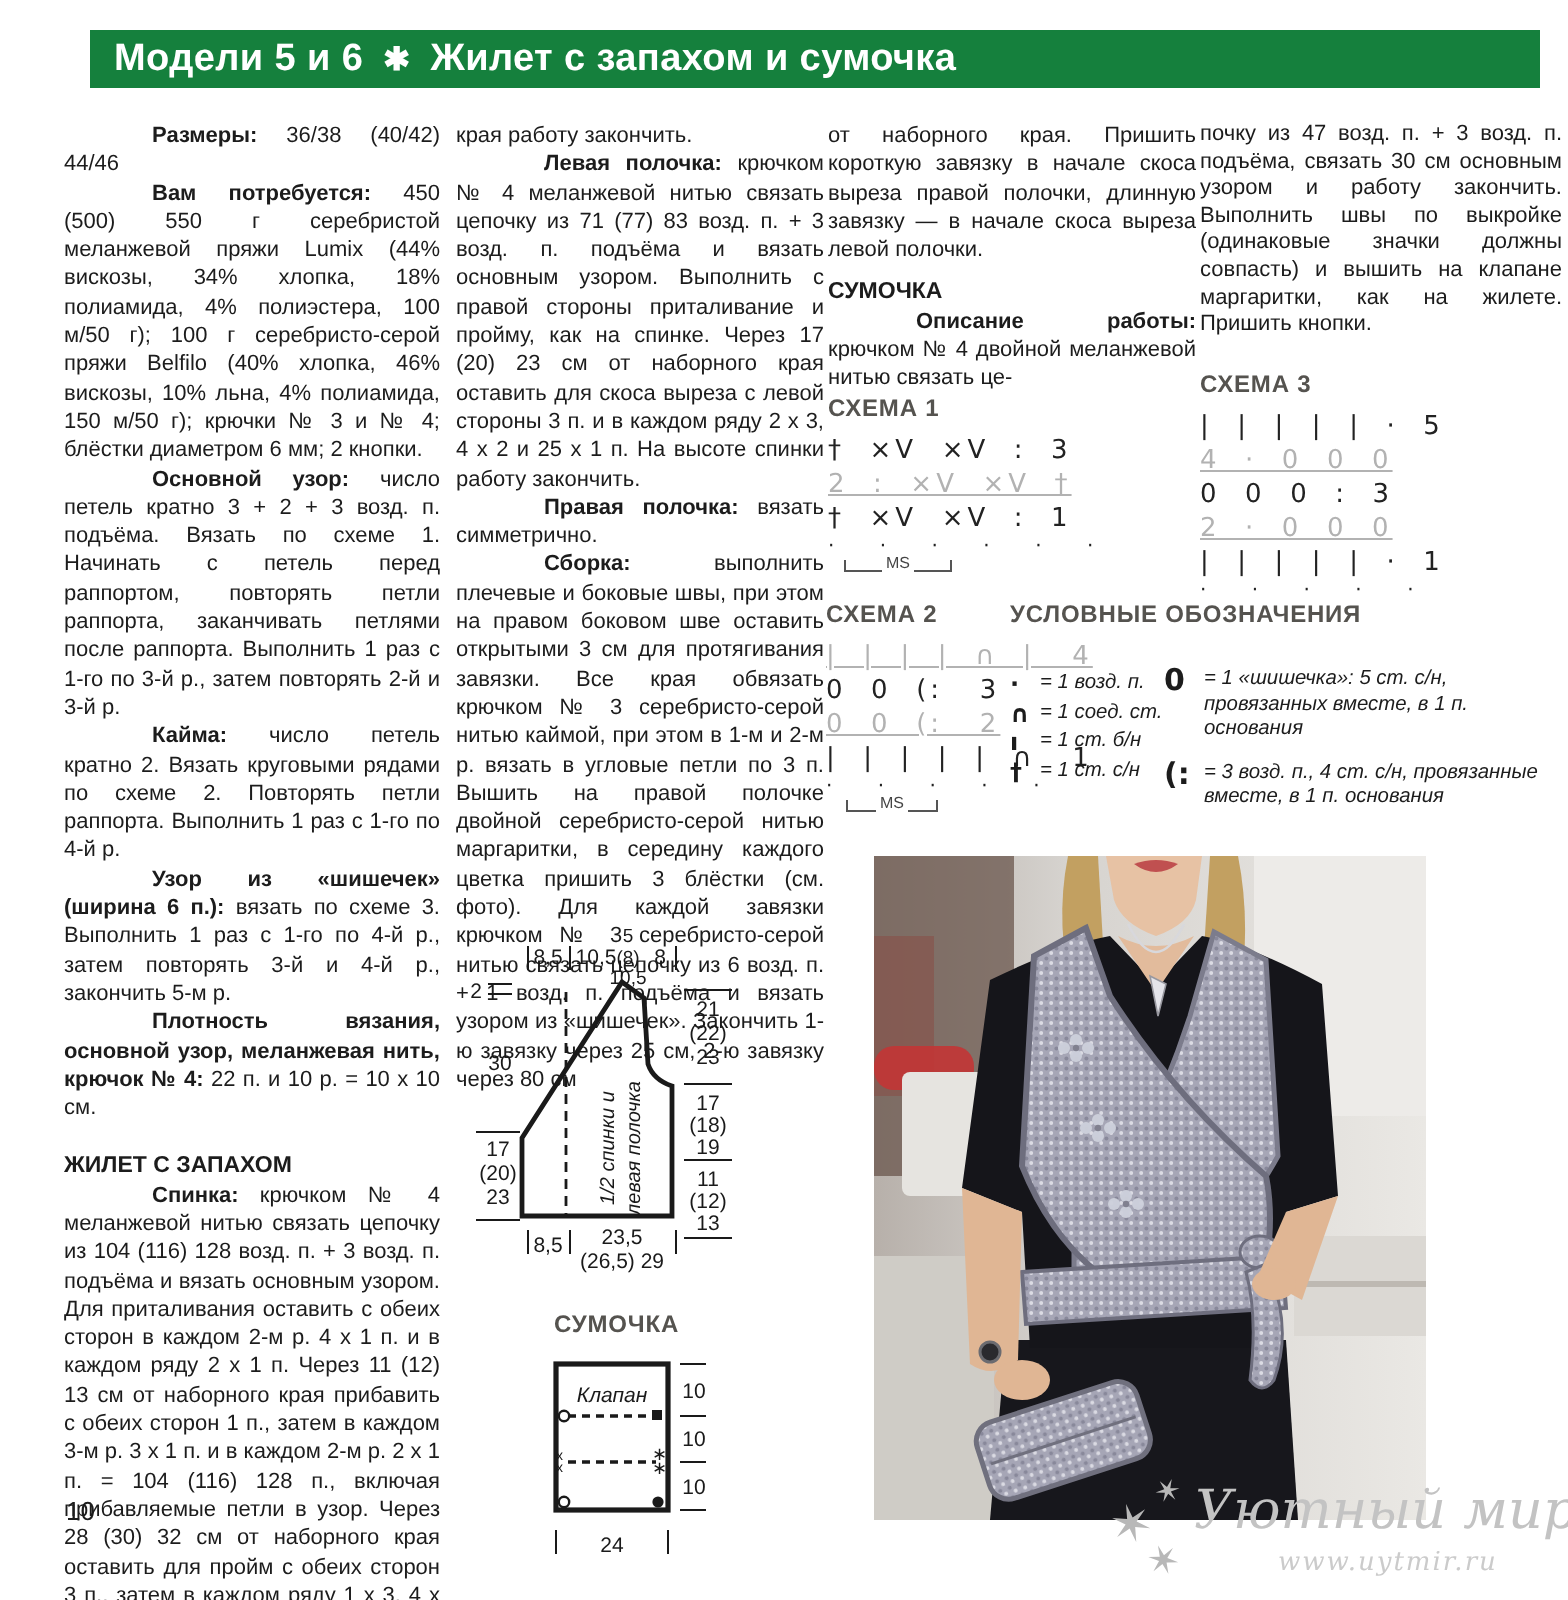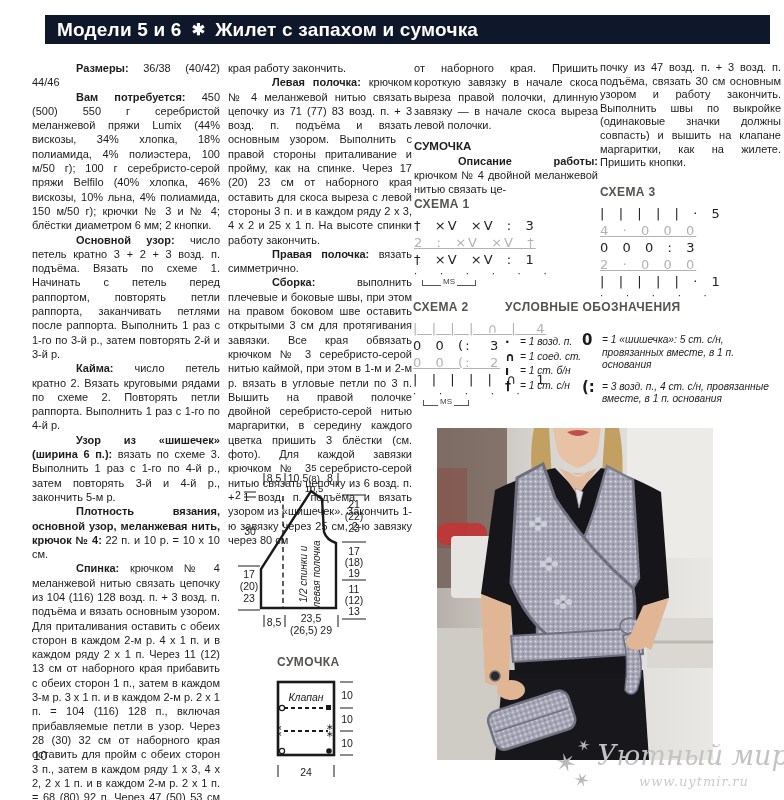--- a/index.html
+++ b/index.html
@@ -1,19 +1,19 @@
 <!DOCTYPE html>
 <html><head>
 <meta charset="utf-8">
 <style>
   html,body{margin:0;padding:0;background:#ffffff;}
   .page{position:relative;width:784px;height:800px;background:#ffffff;overflow:hidden;
         font-family:"Liberation Sans",sans-serif;color:#1c1c1c;}
   
-  .header-bar{position:absolute;left:45px;top:15px;width:725px;height:29px;background:#0f172a;
+  .header-bar{position:absolute;left:45px;top:15px;width:725px;height:29px;background:#15803d;
         color:#ffffff;display:flex;align-items:center;font-weight:bold;font-size:19px;letter-spacing:0.2px;}
   .header-bar .hm{margin-left:12px;}
   .header-bar .star{margin:0 10px;font-size:16px;}
   
   .col{position:absolute;text-align:justify;font-size:11px;line-height:14.3px;}
   .col p{margin:0;}
   b.lead{font-weight:bold;padding-left:44px;}
   b.lead::after{content:" ";}
   h3.sec{font-size:11.5px;margin:15px 0 0 0;line-height:14.3px;}
   .pagenum{position:absolute;left:33px;top:748px;font-size:13px;}
@@ -61,20 +61,21 @@
     <span>Жилет с запахом и сумочка</span>
   </div>
 
   <div class="col" style="left:32px;top:61px;width:188px;">
     <p><b class="lead">Размеры:</b><span>36/38 (40/42) 44/46</span></p>
     <p><b class="lead">Вам потребуется:</b><span>450 (500) 550 г серебристой меланжевой пряжи Lumix (44% вискозы, 34% хлопка, 18% полиамида, 4% полиэстера, 100 м/50 г); 100 г серебристо-серой пряжи Belfilo (40% хлопка, 46% вискозы, 10% льна, 4% полиамида, 150 м/50 г); крючки № 3 и № 4; блёстки диаметром 6 мм; 2 кнопки.</span></p>
     <p><b class="lead">Основной узор:</b><span>число петель кратно 3 + 2 + 3 возд. п. подъёма. Вязать по схеме 1. Начинать с петель перед раппортом, повторять петли раппорта, заканчивать петлями после раппорта. Выполнить 1 раз с 1-го по 3-й р., затем повторять 2-й и 3-й р.</span></p>
     <p><b class="lead">Кайма:</b><span>число петель кратно 2. Вязать круговыми рядами по схеме 2. Повторять петли раппорта. Выполнить 1 раз с 1-го по 4-й р.</span></p>
     <p><b class="lead">Узор из «шишечек» (ширина 6 п.):</b><span>вязать по схеме 3. Выполнить 1 раз с 1-го по 4-й р., затем повторять 3-й и 4-й р., закончить 5-м р.</span></p>
     <p><b class="lead">Плотность вязания, основной узор, меланжевая нить, крючок № 4:</b><span>22 п. и 10 р. = 10 x 10 см.</span></p>
+    <h3 class="sec">ЖИЛЕТ С ЗАПАХОМ</h3>
     <p><b class="lead">Спинка:</b><span>крючком № 4 меланжевой нитью связать цепочку из 104 (116) 128 возд. п. + 3 возд. п. подъёма и вязать основным узором. Для приталивания оставить с обеих сторон в каждом 2-м р. 4 x 1 п. и в каждом ряду 2 x 1 п. Через 11 (12) 13 см от наборного края прибавить с обеих сторон 1 п., затем в каждом 3-м р. 3 x 1 п. и в каждом 2-м р. 2 x 1 п. = 104 (116) 128 п., включая прибавляемые петли в узор. Через 28 (30) 32 см от наборного края оставить для пройм с обеих сторон 3 п., затем в каждом ряду 1 x 3, 4 x 2, 2 x 1 п. и в каждом 2-м р. 2 x 1 п. = 68 (80) 92 п. Через 47 (50) 53 см от наборного края оставить для выреза горловины средние 34 п. и обе стороны закончить раздельно. Для закругления оставить с внутреннего края 6 п. Через 49 (52) 55 см от наборного</span></p>
   </div>
 
   <div class="col" style="left:228px;top:61px;width:184px;">
     <p><span>края работу закончить.</span></p>
     <p><b class="lead">Левая полочка:</b><span>крючком № 4 меланжевой нитью связать цепочку из 71 (77) 83 возд. п. + 3 возд. п. подъёма и вязать основным узором. Выполнить с правой стороны приталивание и пройму, как на спинке. Через 17 (20) 23 см от наборного края оставить для скоса выреза с левой стороны 3 п. и в каждом ряду 2 x 3, 4 x 2 и 25 x 1 п. На высоте спинки работу закончить.</span></p>
     <p><b class="lead">Правая полочка:</b><span>вязать симметрично.</span></p>
     <p><b class="lead">Сборка:</b><span>выполнить плечевые и боковые швы, при этом на правом боковом шве оставить открытыми 3 см для протягивания завязки. Все края обвязать крючком № 3 серебристо-серой нитью каймой, при этом в 1-м и 2-м р. вязать в угловые петли по 3 п. Вышить на правой полочке двойной серебристо-серой нитью маргаритки, в середину каждого цветка пришить 3 блёстки (см. фото). Для каждой завязки крючком № 3 серебристо-серой нитью связать цепочку из 6 возд. п. + 1 возд. п. подъёма и вязать узором из «шишечек». Закончить 1-ю завязку через 25 см, 2-ю завязку через 80 см</span></p>
   </div>
 

